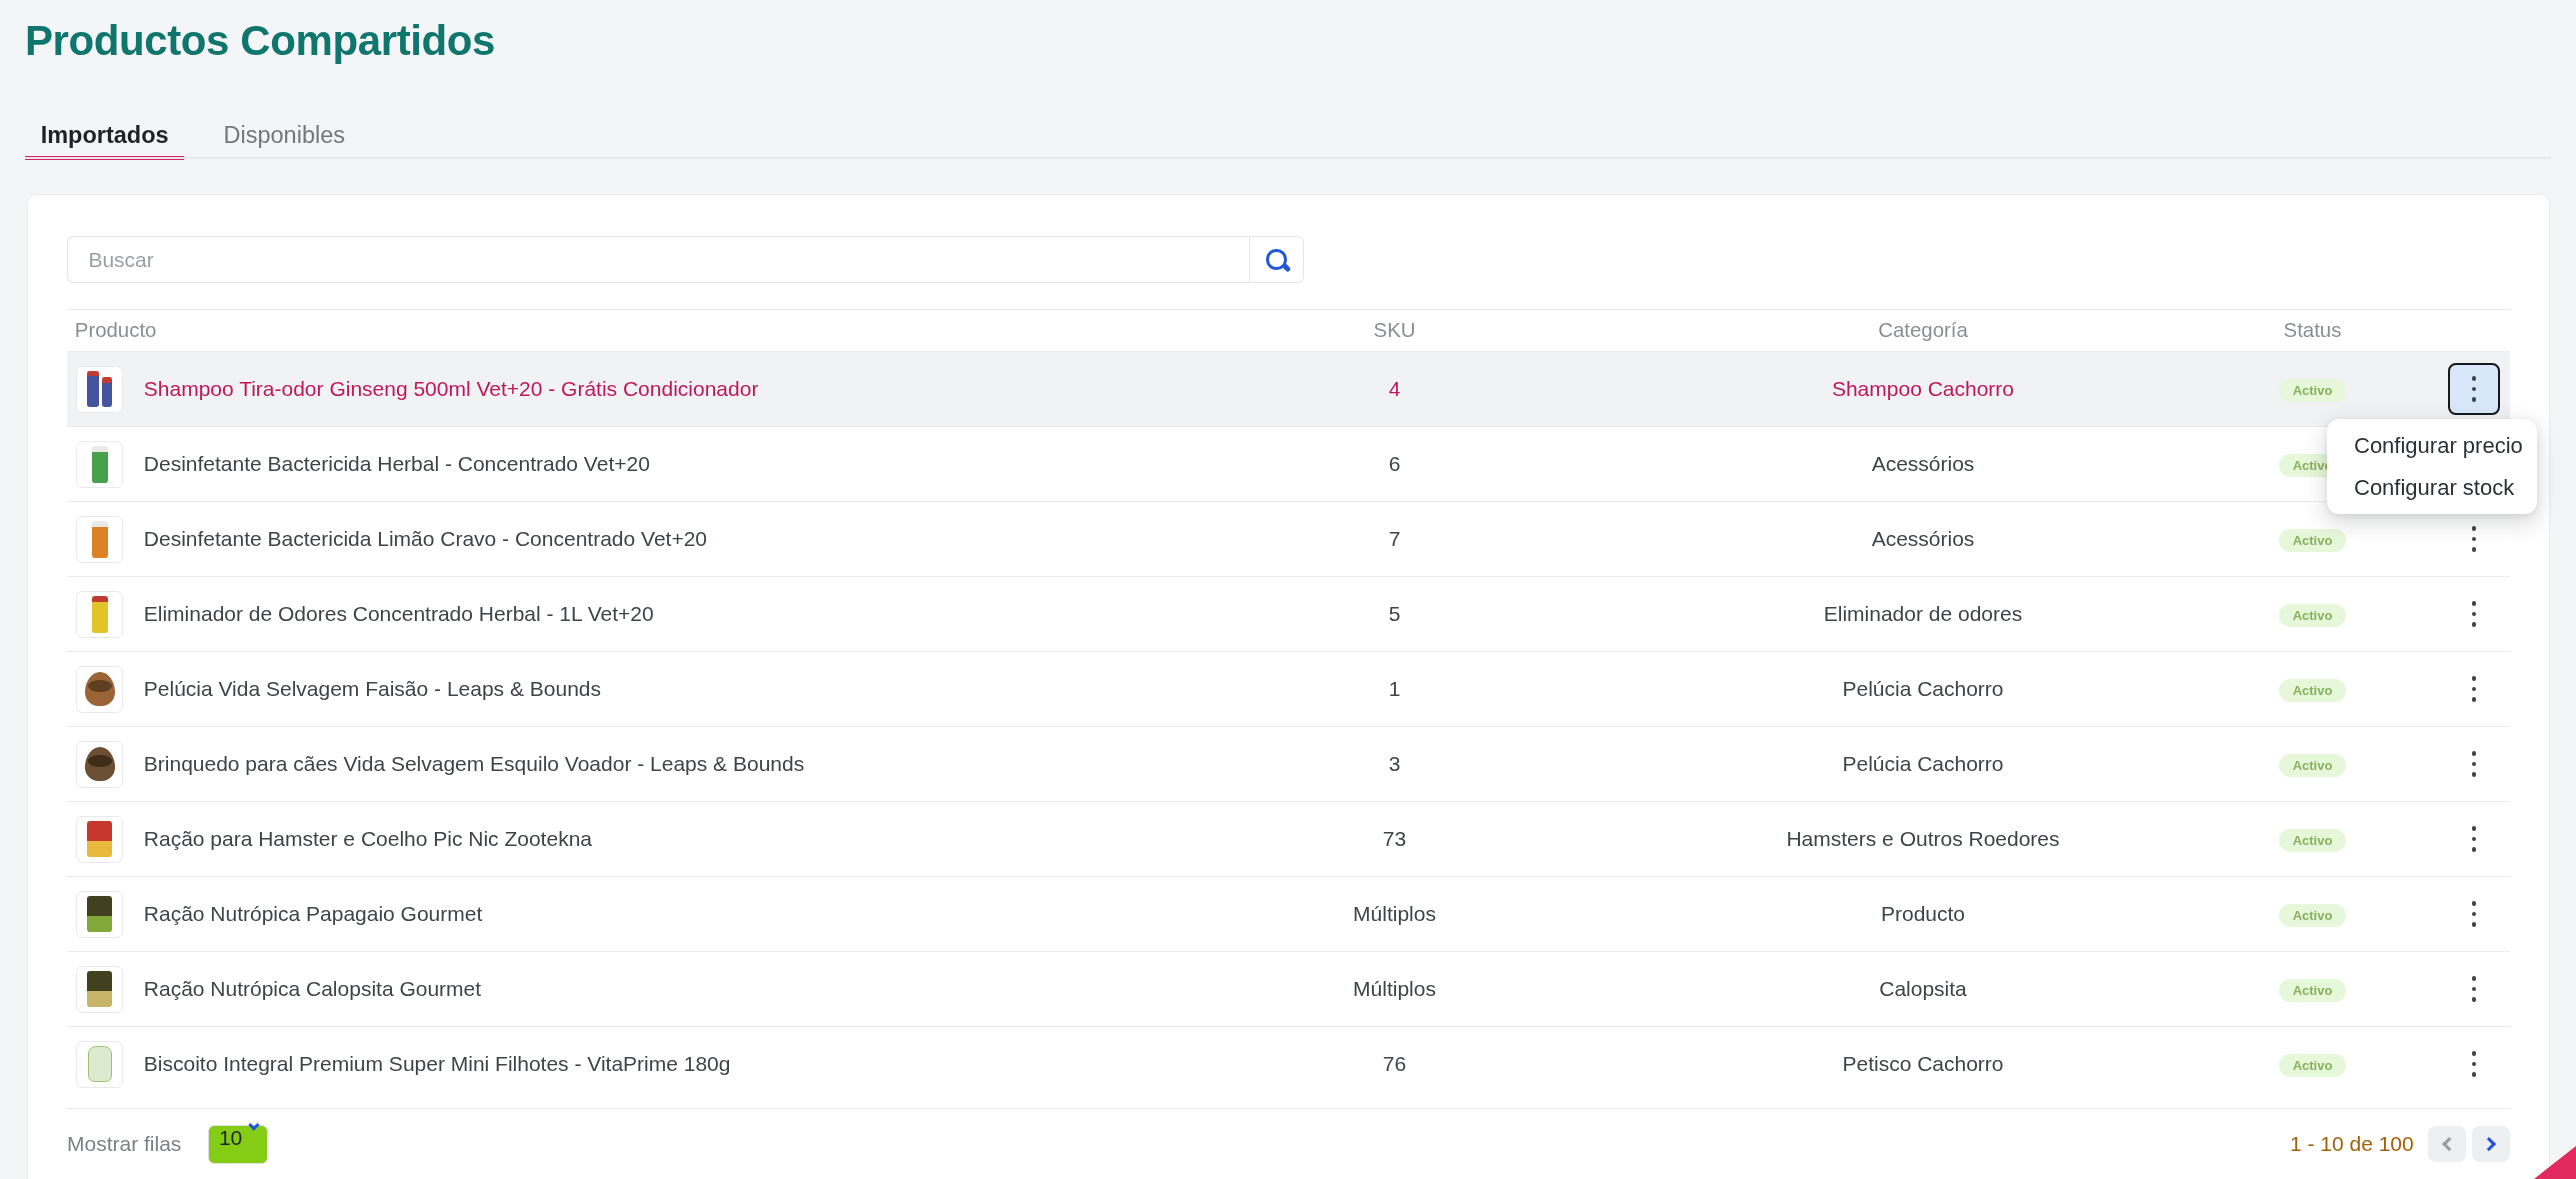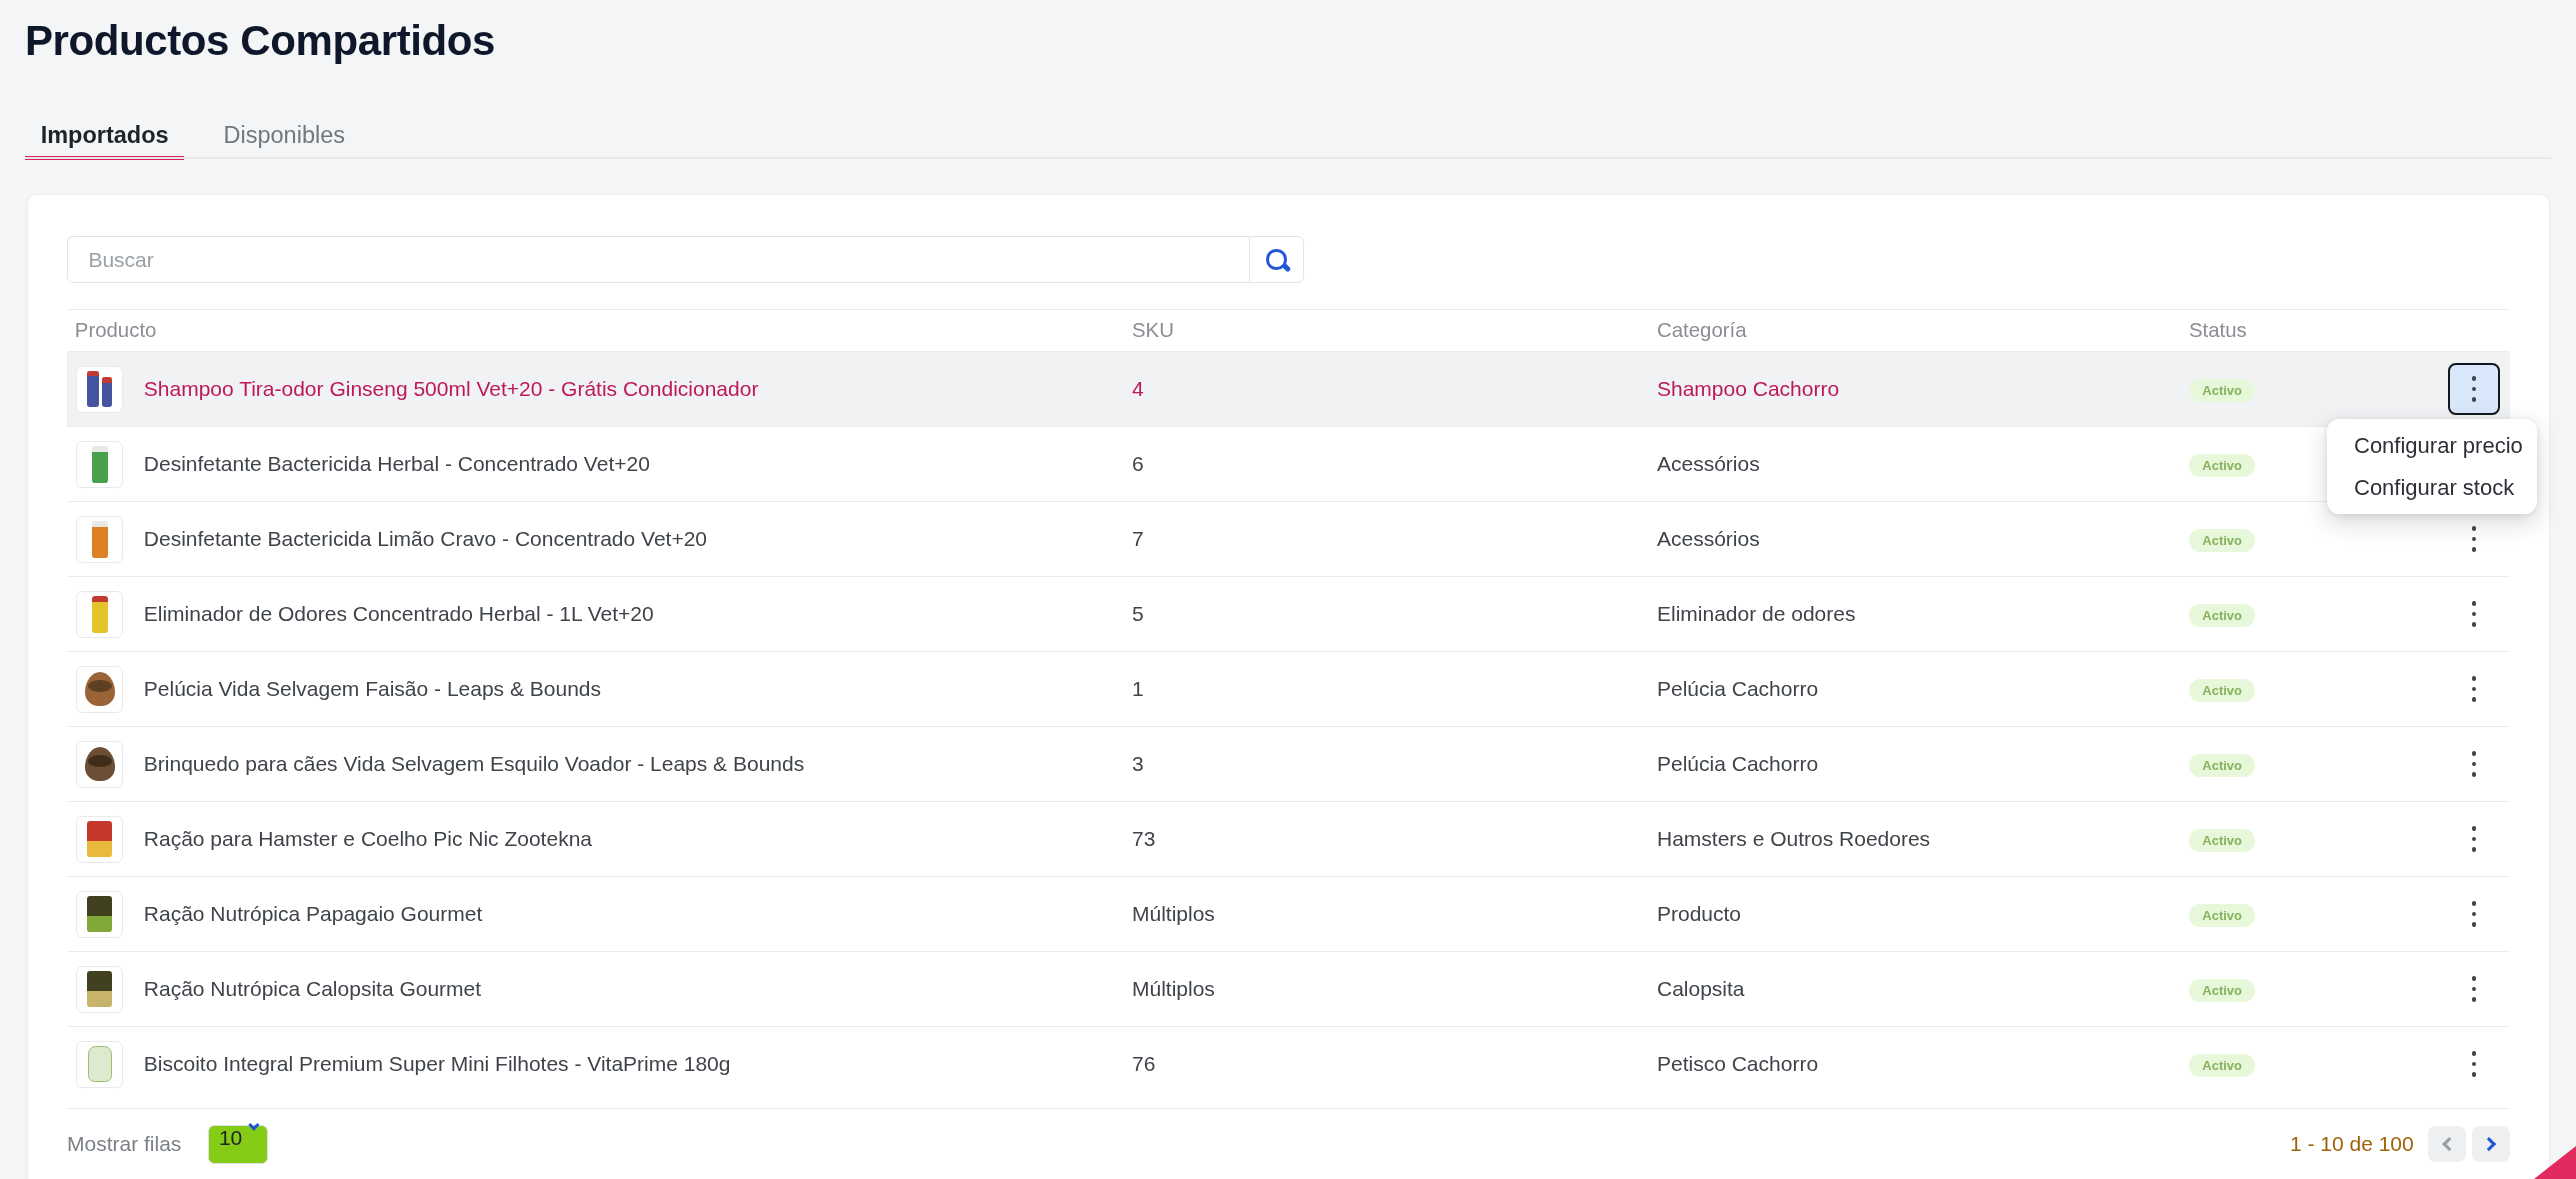--- a/index.html
+++ b/index.html
@@ -1,42 +1,42 @@
 <!DOCTYPE html>
 <html style="font-size:12.5px"><head>
 <meta charset="utf-8">
 <style>
   * { margin:0; padding:0; box-sizing:border-box; }
   html,body { background:#f4f5f6; }
   body { font-family:"Liberation Sans","DejaVu Sans",sans-serif; }
   .page { position:relative; width:2576px; height:1179px; background:#f4f5f6; overflow:hidden; }
 
   
-  .page-title { position:absolute; left:25px; top:17px; font-size:42px; font-weight:700; color:#0f172a; letter-spacing:-0.4px; }
+  .page-title { position:absolute; left:25px; top:17px; font-size:42px; font-weight:700; color:#0f766e; letter-spacing:-0.4px; }
 
   .tabs { position:absolute; left:25px; top:113px; display:flex; height:45px; align-items:center; }
   .tab { font-size:23.5px; color:#72777e; padding:0 15.7px; height:45px; display:flex; align-items:center; cursor:pointer; position:relative; }
   .tab.active { color:#1f2329; font-weight:700; }
   .tab.active::after { content:""; position:absolute; left:0; right:0; bottom:-1.6px; height:3.9px; background:#d8225f; }
   .tab + .tab { margin-left:23.5px; }
   .tabs-baseline { position:absolute; left:25px; right:25px; top:157px; height:1.6px; background:#e7e8ea; }
 
   
   .card { position:absolute; left:27px; top:194px; width:2523px; height:985px; background:#ffffff; border-radius:9.4px 9.4px 0 0; border:0.8px solid #ececee; border-bottom:none; padding:0 39px; }
 
   
   .search-row { position:absolute; left:39px; top:41px; display:flex; }
   .search-input { width:1182px; height:47px; border:1.6px solid #e3e4e6; border-right:none; border-radius:6.3px 0 0 6.3px; font-size:21px; color:#30343a; padding:0 20.4px; outline:none; background:#fff; font-family:inherit; }
   .search-input::placeholder { color:#9aa0a6; }
   .search-btn { width:55px; height:47px; border:1.6px solid #e3e4e6; border-radius:0 6.3px 6.3px 0; background:#fff; display:flex; align-items:center; justify-content:center; cursor:pointer; }
   .search-icon { position:relative; width:20.4px; height:20.4px; border:3.9px solid #2257d8; border-radius:50%; display:block; }
   .search-icon::after { content:""; position:absolute; width:8.6px; height:4.7px; background:#2257d8; border-radius:2.4px; transform:rotate(45deg); right:-7px; bottom:-3.1px; }
 
   
-  .table { position:absolute; left:39px; right:39px; top:114px; }
+  .table { position:absolute; left:39px; right:39px; top:114px;text-align:center; }
   .grid { display:grid; grid-template-columns:1065px 525px 532px 247px 76px; align-items:center; }
   .thead { border-top:1.6px solid #eaebed; height:42px; color:#8a8e94; font-size:20.4px; }
   .thead .col { padding-left:0; }
   .thead .c-product { padding-left:7.8px; }
   .trow { height:75px; border-top:1.6px solid #eaebed; font-size:21px; color:#3f444a; background:#fff; }
   .trow.hl { background:#f1f2f4; }
   .trow.hl .pname, .trow.hl .c-sku, .trow.hl .c-cat { color:#be185d; }
   .c-product { display:flex; align-items:center; }
   .thumb { width:47px; height:47px; margin-left:9.4px; background:#fff; border:1.6px solid #e8e9eb; border-radius:6.3px; display:flex; align-items:center; justify-content:center; flex:none; }
   .pname { margin-left:20.4px; cursor:pointer; }

